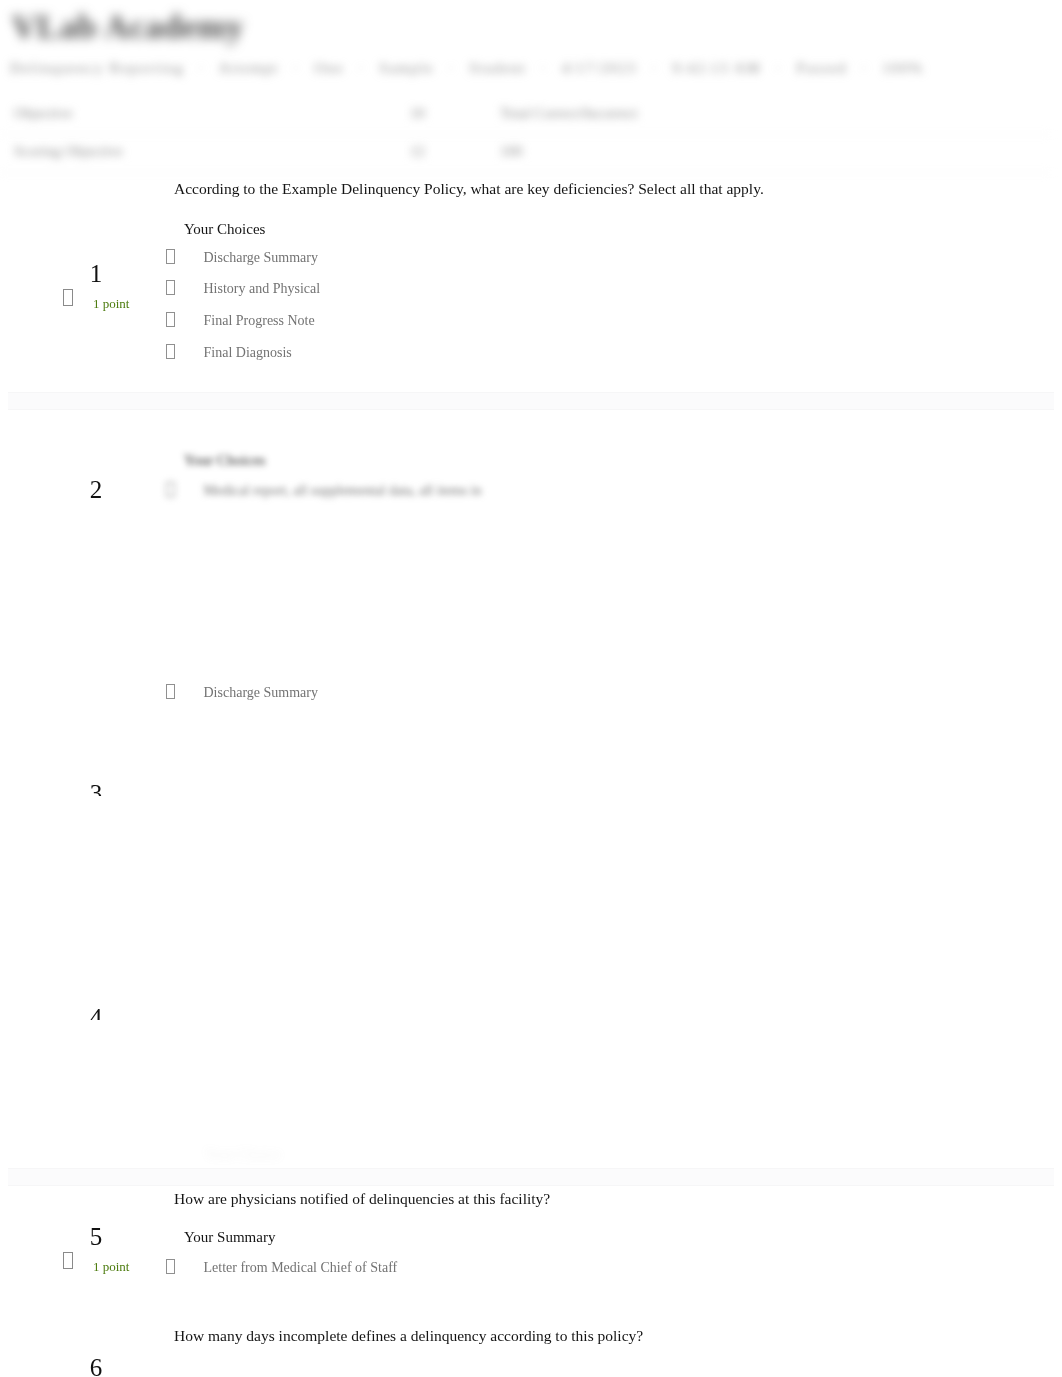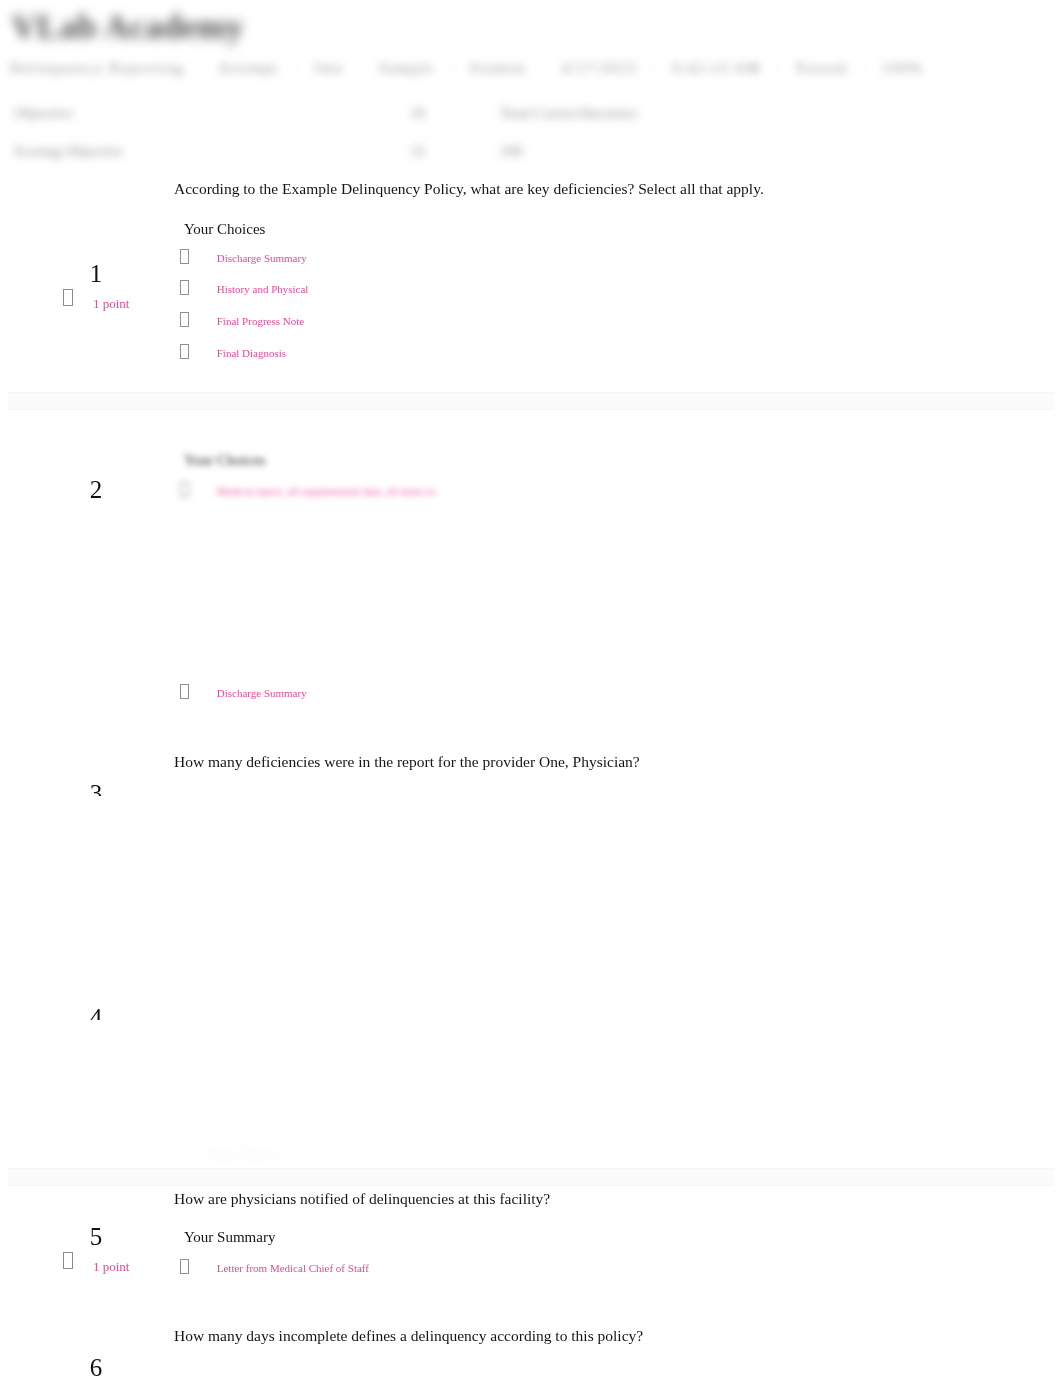--- a/index.html
+++ b/index.html
@@ -77,21 +77,21 @@
   .q-num {
     position: absolute;
     font-size: 25px;
     color: #111;
     text-align: center;
     width: 44px;
   }
   .q-points {
     position: absolute;
     font-size: 13px;
-    color: #ec4899;
+    color: #4d7c0f;
     white-space: nowrap;
   }
   .q-flag {
     position: absolute;
     font-size: 17px;
     color: #7d7d7d;
     line-height: 1;
   }
   .tofu {
     display: inline-block;
@@ -116,23 +116,23 @@
     white-space: nowrap;
   }
   .choices-label {
     position: absolute;
     left: 184px;
     font-size: 15px;
     color: #151515;
   }
   .choice-row {
     position: absolute;
-    left: 180px;
-    font-size: 11px;
-    color: #ec4899;
+    left: 166px;
+    font-size: 14px;
+    color: #737373;
     white-space: nowrap;
   }
   .choice-row .cbox { display: inline-block; width: 34px; }
   .choice-row .ctext { display: inline-block; }
 
   
   .ghost-text {
     position: absolute;
     font-size: 15px;
     color: #9a9a9a;
@@ -214,21 +214,20 @@
   <div class="choice-row blur-soft" style="top:482px;">
     <span class="cbox"><span class="tofu-sm"></span></span>
     <span class="ctext">Medical report, all supplemental data, all items in</span>
   </div>
 
   <div class="choice-row" style="top:684px;">
     <span class="cbox"><span class="tofu-sm"></span></span>
     <span class="ctext">Discharge Summary</span>
   </div>
 
-  <div class="q-text" style="top:753px;">How many deficiencies were in the report for the provider One, Physician?</div>
   <div class="q-num" style="left:74px; top:780px; overflow:hidden; height:16px;">3</div>
 
   <div class="q-num" style="left:74px; top:1004px; overflow:hidden; height:16px;">4</div>
 
   <div class="ghost-text blur-ghost" style="left:205px; top:1146px;">Your Choice</div>
 
   <div class="sep-band" style="top:1168px;"></div>
 
   <div class="q-text" style="top:1190px;">How are physicians notified of delinquencies at this facility?</div>
 

